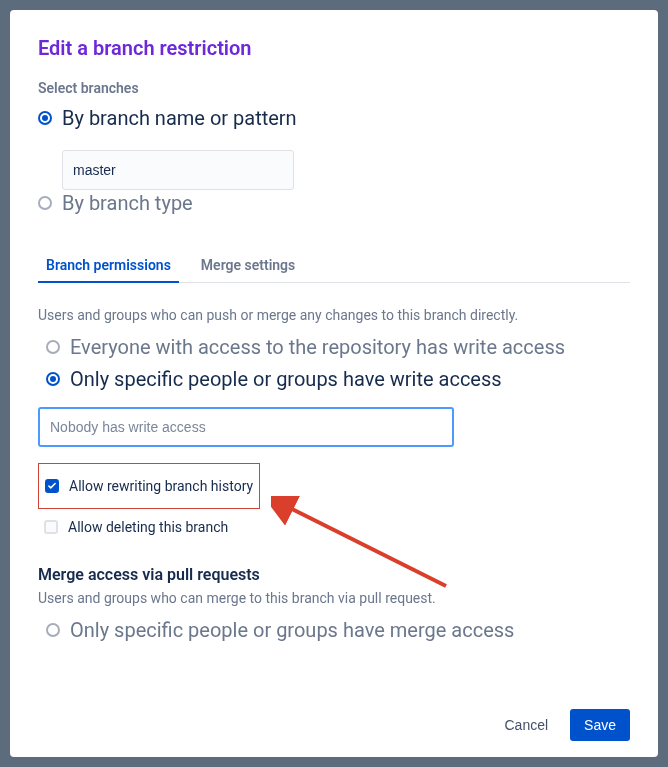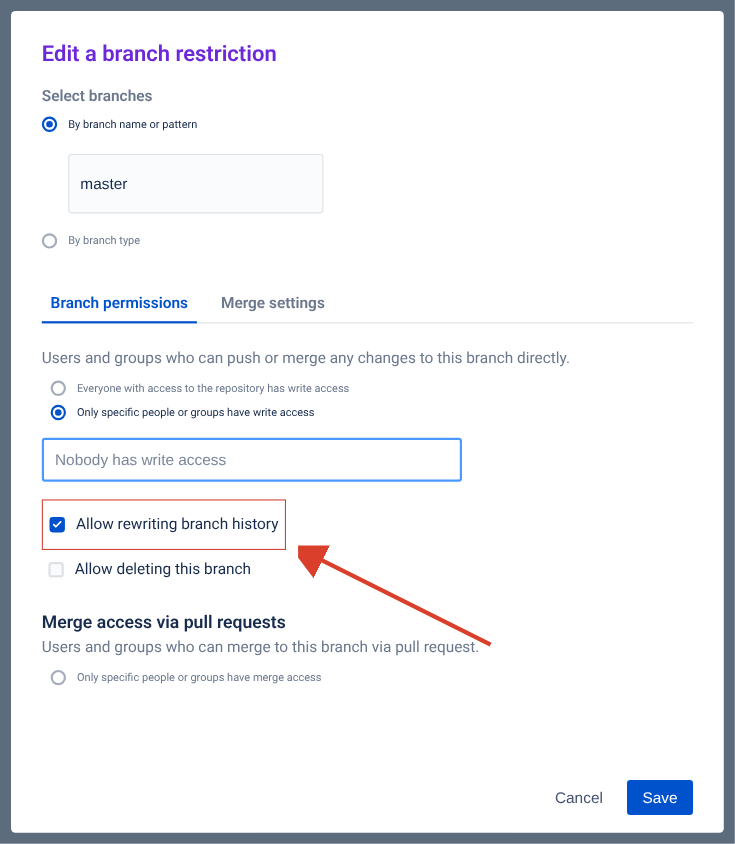--- a/index.html
+++ b/index.html
@@ -53,39 +53,39 @@
       border-color: #0052cc;
     }
     .radio.checked::after {
       content: "";
       width: 6px;
       height: 6px;
       background: #0052cc;
       border-radius: 50%;
     }
     .radio-label {
-      font-size: 10px;
+      font-size: 20px;
       color: #172b4d;
       text-align: right;
     }
     .radio-row.unchecked .radio-label {
       color: #6b778c;
     }
     .text-input {
       width: 232px;
-      height: 54px;
+      height: 40px;
       border: 1px solid #dfe1e6;
       border-radius: 3px;
       background: #fafbfc;
       padding: 8px 10px;
       font-size: 14px;
       color: #172b4d;
       margin-left: 24px;
       margin-top: 12px;
-      margin-bottom: 18px;
+      margin-bottom: 1px;
     }
     .tabs {
       display: flex;
       border-bottom: 1px solid #dfe1e6;
       margin-top: 28px;
       margin-bottom: 24px;
     }
     .tab {
       padding: 6px 8px 8px 8px;
       font-size: 14px;
@@ -108,21 +108,21 @@
     }
     .subsection-desc {
       font-size: 14px;
       color: #6b778c;
       margin-bottom: 12px;
     }
     .indented-radio {
       margin-left: 8px;
     }
     .search-input {
-      width: 382px;
+      width: 416px;
       height: 40px;
       border: 2px solid #4c9aff;
       border-radius: 3px;
       padding: 8px 10px;
       font-size: 14px;
       color: #172b4d;
       margin-top: 8px;
       margin-bottom: 16px;
     }
     .search-input::placeholder {

